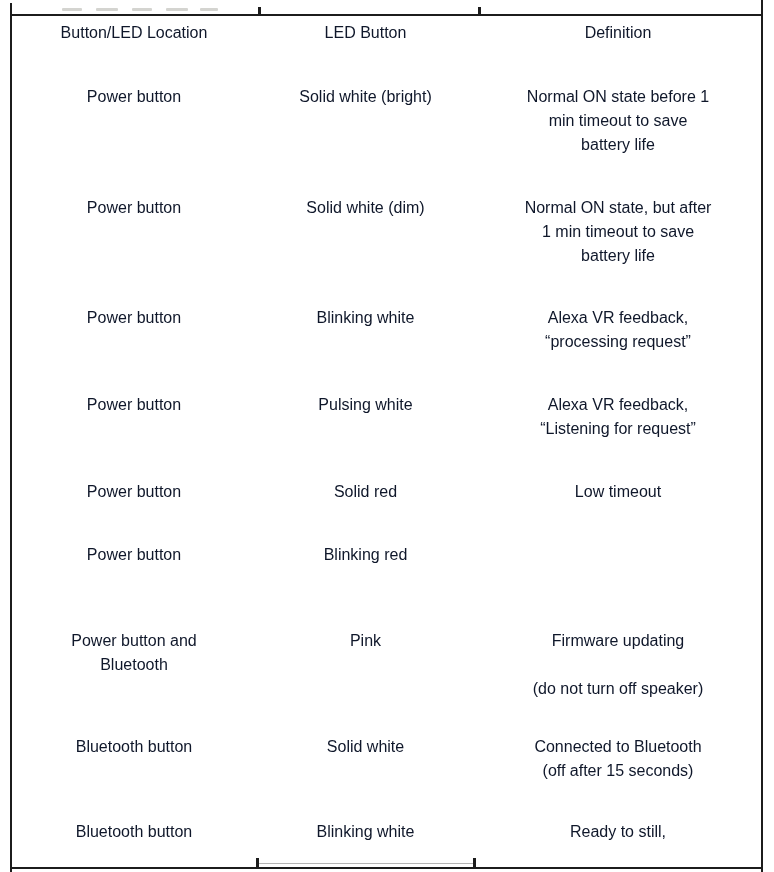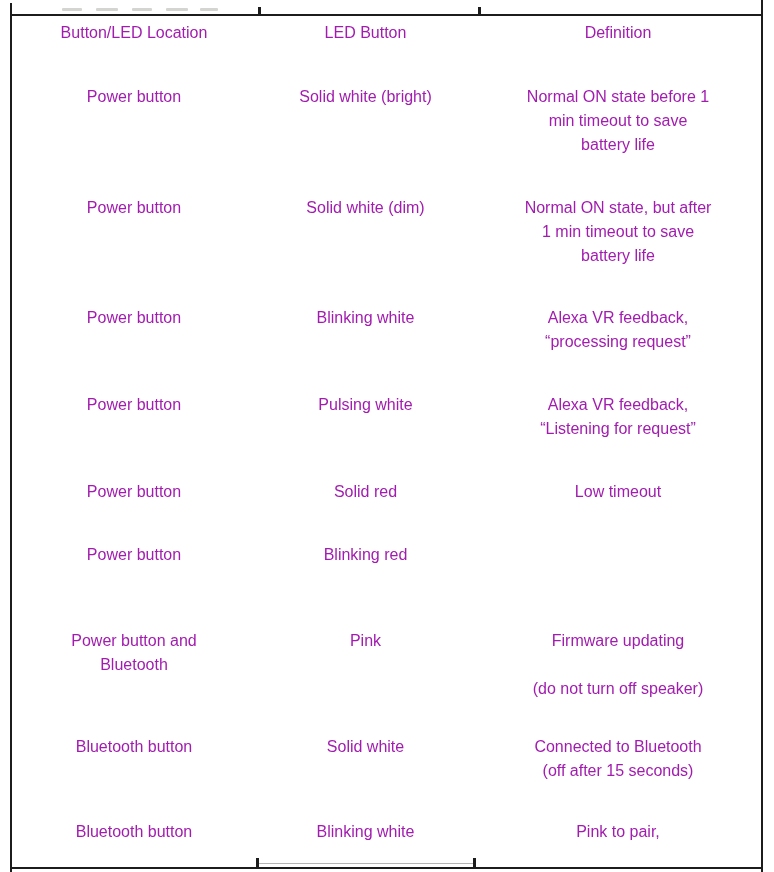--- a/index.html
+++ b/index.html
@@ -2,21 +2,21 @@
 <html><head>
 <meta charset="utf-8">
 <style>
   html,body{margin:0;padding:0;background:#ffffff;}
   .page{
     position:relative;
     width:774px;height:872px;
     background:#ffffff;
     overflow:hidden;
     font-family:"Liberation Sans", sans-serif;
-    color:#a21caf;
+    color:#0f172a;
   }
   
   .border-left{position:absolute;left:10px;top:3px;width:2px;height:869px;background:#1c1c1c;}
   .border-right{position:absolute;left:761px;top:0;width:2px;height:872px;background:#1c1c1c;}
   .border-top{position:absolute;left:10px;top:14px;width:753px;height:2px;background:#1c1c1c;}
   .border-bottom{position:absolute;left:10px;top:867px;width:753px;height:2px;background:#1c1c1c;}
   .gray-seam{position:absolute;left:257px;top:863px;width:217px;height:1px;background:#b5b5b5;}
   
   .tick{position:absolute;width:3px;background:#1c1c1c;}
   .tick-top-1{left:258px;top:7px;height:7px;}
@@ -117,21 +117,21 @@
   <div class="trow" style="top:735px">
     <div class="cell c1">Bluetooth button</div>
     <div class="cell c2">Solid white</div>
     <div class="cell c3">Connected to Bluetooth
 (off after 15 seconds)</div>
   </div>
 
   <div class="trow" style="top:820px">
     <div class="cell c1">Bluetooth button</div>
     <div class="cell c2">Blinking white</div>
-    <div class="cell c3">Pink to pair,</div>
+    <div class="cell c3">Ready to still,</div>
   </div>
 
   <div class="gray-seam"></div>
   <div class="border-bottom"></div>
   <div class="tick tick-bottom-1"></div>
   <div class="tick tick-bottom-2"></div>
 
 </div>
 
 </body></html>

